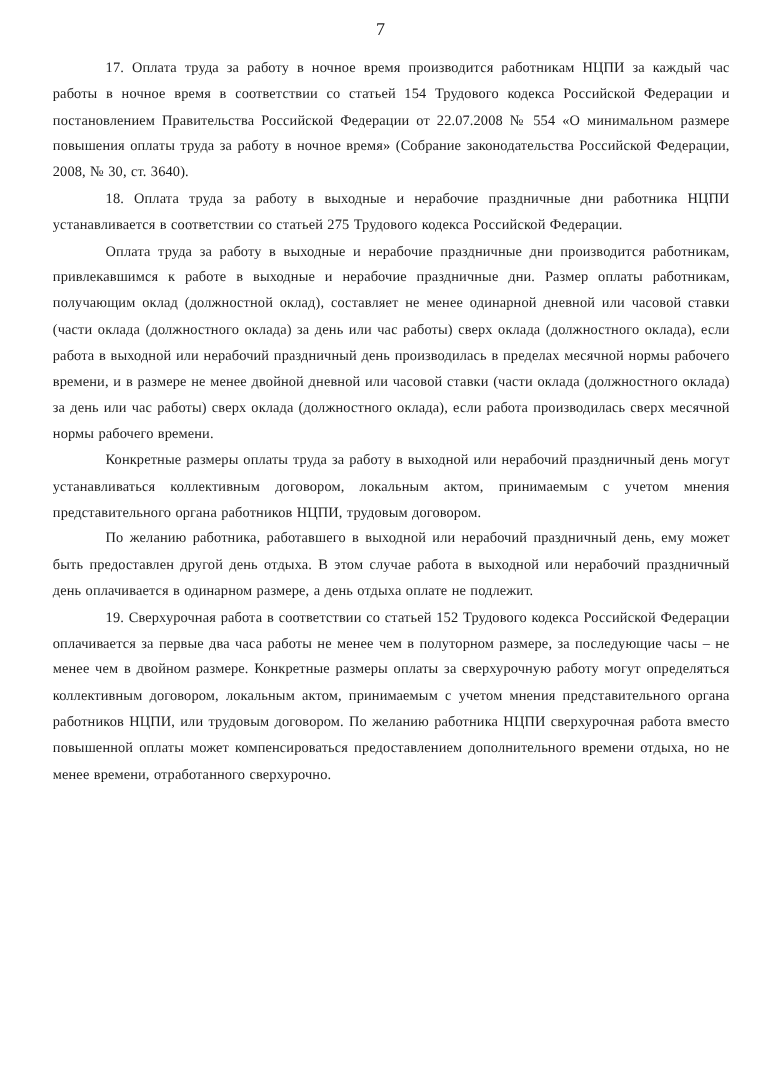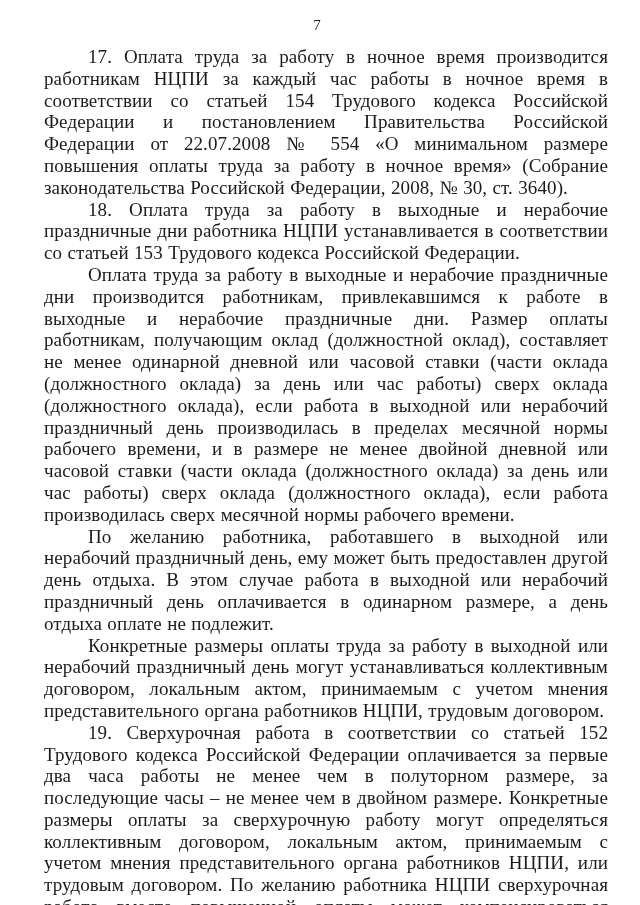--- a/index.html
+++ b/index.html
@@ -24,44 +24,44 @@
   .page-number {
     text-align: center;
     font-size: 15px;
     line-height: 18px;
     margin: 0 0 12px 0;
     
     padding-right: 18px;
   }
   .body-text p {
     margin: 0;
-    font-size: 19px;
+    font-size: 12px;
     line-height: 21.8px;
     text-align: justify;
     text-indent: 44px;
     letter-spacing: 0.1px;
     word-spacing: 0.5px;
   }
 </style>
 </head>
 <body>
 
 <div class="page">
 
   <div class="page-number">7</div>
 
   <div class="body-text">
 
     <p>17.  Оплата труда за работу в ночное время производится работникам НЦПИ за каждый час работы в ночное время в соответствии со статьей 154 Трудового кодекса Российской Федерации  и постановлением Правительства Российской Федерации от 22.07.2008 № 554 «О минимальном размере повышения оплаты труда за работу в ночное время» (Собрание законодательства Российской Федерации, 2008, № 30, ст. 3640).</p>
 
 
-    <p>18. Оплата труда за работу в выходные и нерабочие праздничные дни работника НЦПИ устанавливается в соответствии со статьей 153 Трудового кодекса Российской Федерации.</p>
+    <p>18. Оплата труда за работу в выходные и нерабочие праздничные дни работника НЦПИ устанавливается в соответствии со статьей 275 Трудового кодекса Российской Федерации.</p>
 
     <p>Оплата труда за работу в выходные и нерабочие праздничные дни производится работникам, привлекавшимся к работе в выходные и нерабочие праздничные дни. Размер оплаты работникам, получающим оклад (должностной оклад), составляет не менее одинарной дневной или часовой ставки (части оклада (должностного оклада) за день или час работы) сверх оклада (должностного оклада), если работа в выходной или нерабочий праздничный день производилась в пределах месячной нормы рабочего времени, и в размере не менее двойной дневной или часовой ставки (части оклада (должностного оклада) за день или час работы) сверх оклада (должностного оклада), если работа производилась сверх месячной нормы рабочего времени.</p>
 
+    <p>Конкретные размеры оплаты труда за работу в выходной или нерабочий праздничный день могут устанавливаться коллективным договором, локальным актом, принимаемым с учетом мнения представительного органа работников НЦПИ, трудовым договором.</p>
+
     <p>По желанию работника, работавшего в выходной или нерабочий праздничный день, ему может быть предоставлен другой день отдыха. В этом случае работа в выходной или нерабочий праздничный день оплачивается в одинарном размере, а день отдыха оплате не подлежит.</p>
-
-    <p>Конкретные размеры оплаты труда за работу в выходной или нерабочий праздничный день могут устанавливаться коллективным договором, локальным актом, принимаемым с учетом мнения представительного органа работников НЦПИ, трудовым договором.</p>
 
     <p>19. Сверхурочная работа в соответствии со статьей 152 Трудового кодекса Российской Федерации оплачивается за первые два часа работы не менее чем в полуторном размере, за последующие часы – не менее чем в двойном размере. Конкретные размеры оплаты за сверхурочную работу могут определяться коллективным договором, локальным актом, принимаемым с учетом мнения представительного органа работников НЦПИ, или трудовым договором. По желанию работника НЦПИ сверхурочная работа вместо повышенной оплаты может компенсироваться предоставлением дополнительного времени отдыха, но не менее времени, отработанного сверхурочно.</p>
 
   </div>
 </div>
 
 </body></html>

